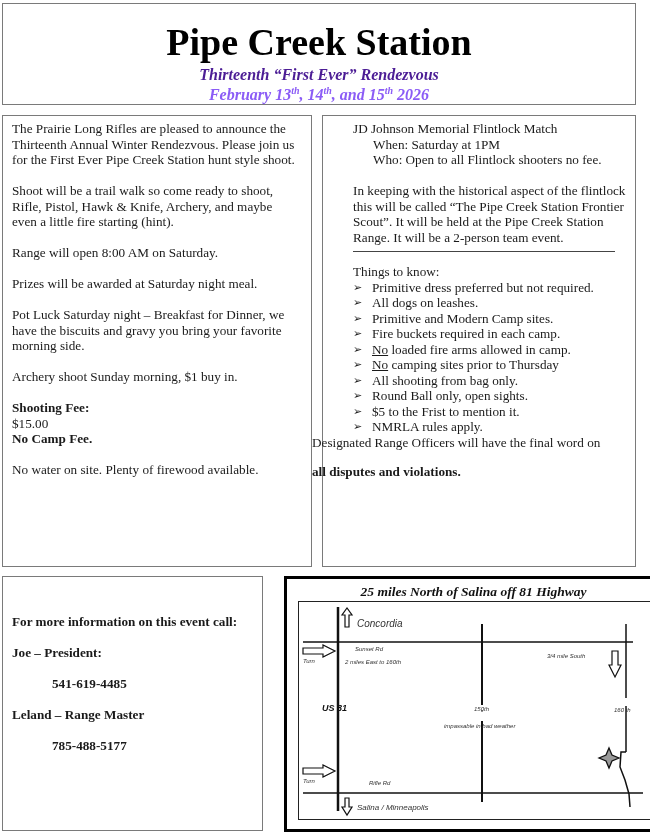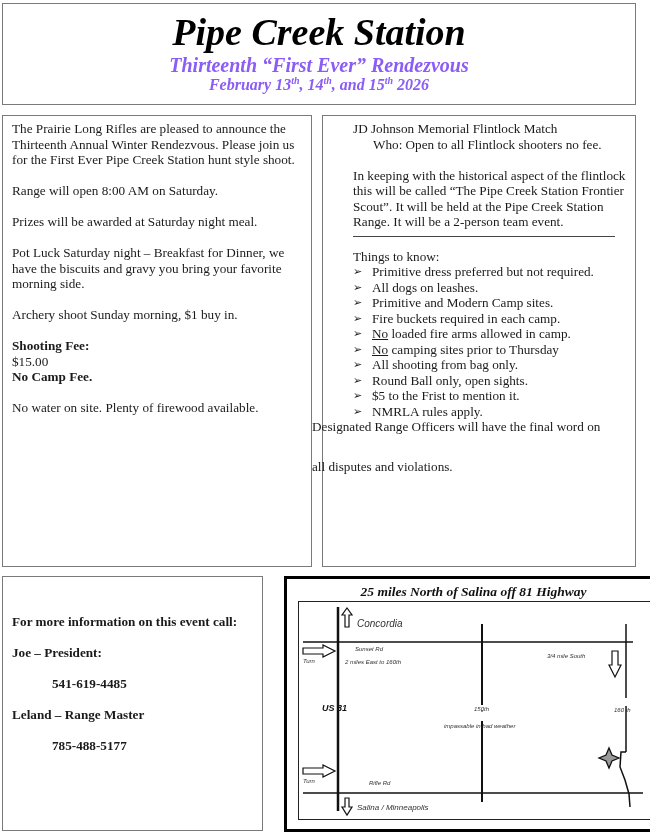--- a/index.html
+++ b/index.html
@@ -1,21 +1,21 @@
 <!DOCTYPE html>
 <html><head>
 <meta charset="utf-8">
 <style>
   html, body { margin:0; padding:0; background:#ffffff; }
   body { width:650px; height:836px; position:relative; overflow:hidden;
          font-family:"Liberation Serif", "DejaVu Serif", serif; color:#1a1a1a; }
   .box { position:absolute; border:1px solid #7a7a7a; box-sizing:border-box; background:#fff; }
   #header { left:2px; top:3px; width:634px; height:102px; text-align:center; }
-  #title { font-size:38px; font-weight:bold; font-style:italic; line-height:40px; margin-top:8px; color:#000; }
-  #subtitle { font-size:20px; font-weight:bold; font-style:italic; line-height:20px; margin-top:3px; color:#8b5cf6; }
+  #title { font-size:38px; font-weight:bold; line-height:40px; margin-top:18px; color:#000; }
+  #subtitle { font-size:16px; font-weight:bold; font-style:italic; line-height:20px; margin-top:3px; color:#4c1d95; }
   #dates { font-size:16px; font-weight:bold; font-style:italic; line-height:20px; color:#8b5cf6; }
   #dates sup { font-size:10px; line-height:0; }
 
   #left-col { left:2px; top:115px; width:310px; height:452px; padding:5px 16px 0 9px; font-size:13.2px; line-height:15.5px; }
   #left-col p { margin:0 0 15.5px 0; }
   #right-col { left:322px; top:115px; width:314px; height:452px; padding:5px 8px 9px 10px; font-size:13.2px; line-height:15.5px; }
   .indent1 { padding-left:20px; }
   .indent2 { padding-left:40px; }
   .rule { margin:6px 0 12px 20px; width:262px; border-top:1px solid #444; }
   ul.things { list-style:none; margin:0; padding:0 0 0 20px; }
@@ -36,52 +36,54 @@
 <body>
 
 <div class="box" id="header">
   <div id="title">Pipe Creek Station</div>
   <div id="subtitle">Thirteenth “First Ever” Rendezvous</div>
   <div id="dates"><span>February 13</span><sup>th</sup><span>, 14</span><sup>th</sup><span>, and 15</span><sup>th</sup><span> 2026</span></div>
 </div>
 
 <div class="box" id="left-col">
   <p>The Prairie Long Rifles are pleased to announce the Thirteenth Annual Winter Rendezvous.  Please join us for the First Ever Pipe Creek Station hunt style shoot.</p>
+  <p>Shoot will be a trail walk so come ready to shoot, Rifle, Pistol, Hawk &amp; Knife, Archery, and maybe even a little fire starting (hint).</p>
   <p>Range will open 8:00 AM on Saturday.</p>
   <p>Prizes will be awarded at Saturday night meal.</p>
   <p>Pot Luck Saturday night – Breakfast for Dinner, we have the biscuits and gravy you bring your favorite morning side.</p>
   <p>Archery shoot Sunday morning, $1 buy in.</p>
   <div style="margin-bottom:15.5px;">
     <div style="font-weight:bold;">Shooting Fee:</div>
     <div>$15.00</div>
     <div style="font-weight:bold;">No Camp Fee.</div>
   </div>
   <p>No water on site.  Plenty of firewood available.</p>
 </div>
 
 <div class="box" id="right-col">
   <div class="indent1">JD Johnson Memorial Flintlock Match</div>
+  <div class="indent2">When: Saturday at 1PM</div>
   <div class="indent2" style="margin-bottom:15.5px;">Who:  Open to all Flintlock shooters no fee.</div>
   <div class="indent1">In keeping with the historical aspect of the flintlock this will be called “The Pipe Creek Station Frontier Scout”.  It will be held at the Pipe Creek Station Range.  It will be a 2-person team event.</div>
   <div class="rule"></div>
   <div class="indent1">Things to know:</div>
   <ul class="things">
     <li><span class="bullet">➢</span><u></u><span>Primitive dress preferred but not required.</span></li>
     <li><span class="bullet">➢</span><u></u><span>All dogs on leashes.</span></li>
     <li><span class="bullet">➢</span><u></u><span>Primitive and Modern Camp sites.</span></li>
     <li><span class="bullet">➢</span><u></u><span>Fire buckets required in each camp.</span></li>
     <li><span class="bullet">➢</span><u>No</u><span> loaded fire arms allowed in camp.</span></li>
     <li><span class="bullet">➢</span><u>No</u><span> camping sites prior to Thursday</span></li>
     <li><span class="bullet">➢</span><u></u><span>All shooting from bag only.</span></li>
     <li><span class="bullet">➢</span><u></u><span>Round Ball only, open sights.</span></li>
     <li><span class="bullet">➢</span><u></u><span>$5 to the Frist to mention it.</span></li>
     <li><span class="bullet">➢</span><u></u><span>NMRLA rules apply.</span></li>
   </ul>
   <div style="margin-left:-21px;">Designated Range Officers will have the final word on</div>
-  <div style="margin-left:-21px; margin-top:24px;">all disputes and violations.</div>
+  <div style="margin-left:-21px; margin-top:14px;font-weight:bold;">all disputes and violations.</div>
 </div>
 
 <div class="box" id="contact">
   <div class="line">For more information on this event call:</div>
   <div class="line">Joe – President:</div>
   <div class="line phone">541-619-4485</div>
   <div class="line">Leland – Range Master</div>
   <div class="line phone">785-488-5177</div>
 </div>
 

